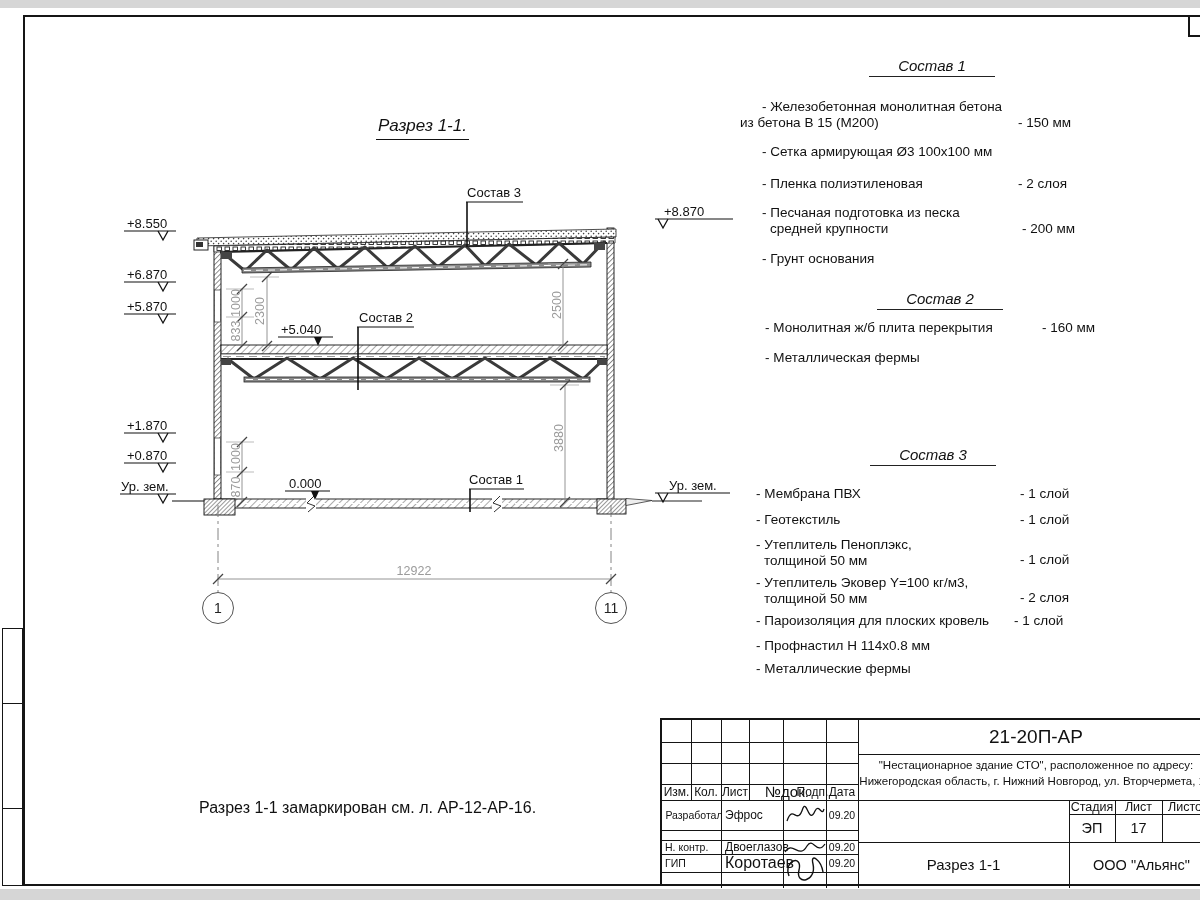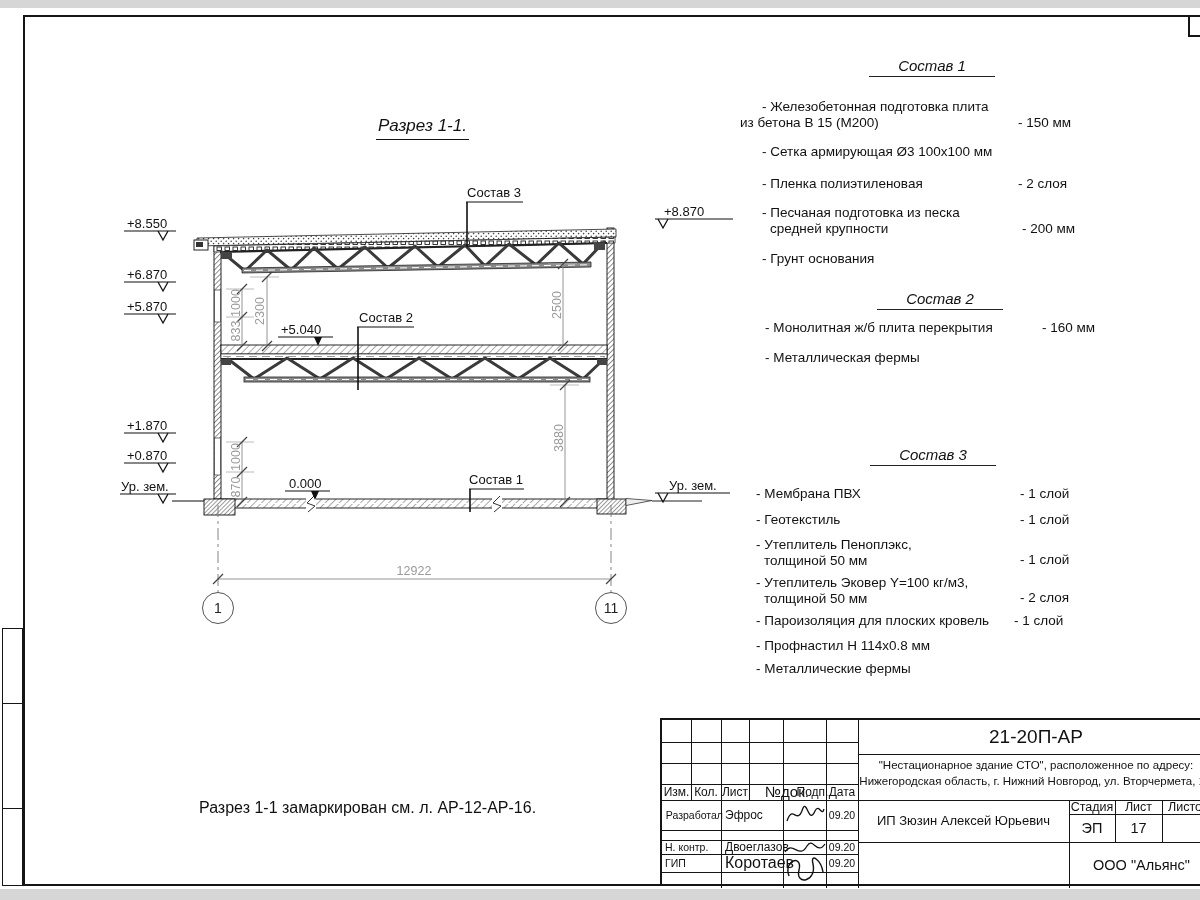--- a/index.html
+++ b/index.html
@@ -218,21 +218,21 @@
     <line x1="357" y1="327" x2="414" y2="327" stroke="#111" stroke-width="1.1"></line>
     <line x1="358" y1="327" x2="358" y2="390" stroke="#111" stroke-width="1.6"></line>
     <text x="496" y="484">Состав 1</text>
     <line x1="469" y1="489" x2="524" y2="489" stroke="#111" stroke-width="1.1"></line>
     <line x1="470" y1="489" x2="470" y2="512" stroke="#111" stroke-width="1.6"></line>
   </g>
 </svg>
 
 <div>
   <div class="comp-h" style="left:869px;top:57px;">Состав 1</div>
-  <div class="ci" style="left:762px;top:99px;">- Железобетонная  подготовка плита</div>
+  <div class="ci" style="left:762px;top:99px;">- Железобетонная  монолитная бетона</div>
   <div class="ci" style="left:740px;top:115px;">из бетона В 15 (М200)</div>
   <div class="ci" style="left:1018px;top:115px;">- 150 мм</div>
   <div class="ci" style="left:762px;top:144px;">- Сетка армирующая Ø3 100х100 мм</div>
   <div class="ci" style="left:762px;top:176px;">- Пленка полиэтиленовая</div>
   <div class="ci" style="left:1018px;top:176px;">- 2 слоя</div>
   <div class="ci" style="left:762px;top:205px;">- Песчаная подготовка из песка</div>
   <div class="ci" style="left:770px;top:221px;">средней крупности</div>
   <div class="ci" style="left:1022px;top:221px;">- 200 мм</div>
   <div class="ci" style="left:762px;top:251px;">- Грунт основания</div>
 </div>
@@ -286,41 +286,41 @@
   <div class="hl" style="left:407px;top:94px;width:145px;"></div>
   <div class="hl" style="left:196px;top:122px;width:356px;"></div>
 
   <div class="tc" style="left:0;top:64px;width:29px;height:16px;line-height:16px;font-size:12px;">Изм.</div>
   <div class="tc" style="left:29px;top:64px;width:30px;height:16px;line-height:16px;font-size:12px;">Кол.</div>
   <div class="tc" style="left:59px;top:64px;width:28px;height:16px;line-height:16px;font-size:12px;">Лист</div>
   <div class="tc" style="left:87px;top:64px;width:34px;height:16px;line-height:16px;font-size:15px;margin-left:16px;">№док.</div>
   <div class="tc" style="left:121px;top:64px;width:43px;height:16px;line-height:16px;font-size:12px;margin-left:8px;">Подп.</div>
   <div class="tc" style="left:164px;top:64px;width:32px;height:16px;line-height:16px;font-size:12px;">Дата</div>
 
-  <div class="tc" style="left:1px;top:80px;width:58px;height:30px;line-height:30px;font-size:10.5px;text-align:right;padding-left:2px;">Разработал</div>
+  <div class="tc" style="left:1px;top:80px;width:58px;height:30px;line-height:30px;font-size:10.5px;text-align:center;padding-left:2px;">Разработал</div>
   <div class="tc" style="left:59px;top:80px;width:62px;height:30px;line-height:30px;font-size:12px;text-align:left;padding-left:4px;">Эфрос</div>
   <div class="tc" style="left:164px;top:80px;width:32px;height:30px;line-height:30px;font-size:10.5px;">09.20</div>
   <div class="tc" style="left:1px;top:120px;width:58px;height:14px;line-height:14px;font-size:10.5px;text-align:left;padding-left:2px;">Н. контр.</div>
   <div class="tc" style="left:59px;top:120px;width:62px;height:14px;line-height:14px;font-size:12px;text-align:center;padding-left:4px;">Двоеглазов</div>
   <div class="tc" style="left:164px;top:120px;width:32px;height:14px;line-height:14px;font-size:10.5px;">09.20</div>
   <div class="tc" style="left:1px;top:134px;width:58px;height:18px;line-height:18px;font-size:10.5px;text-align:left;padding-left:2px;">ГИП</div>
   <div class="tc" style="left:59px;top:134px;width:62px;height:18px;line-height:18px;font-size:16px;text-align:left;padding-left:4px;">Коротаев</div>
   <div class="tc" style="left:164px;top:134px;width:32px;height:18px;line-height:18px;font-size:10.5px;">09.20</div>
 
   <svg class="abs" style="left:122px;top:81px;" width="42" height="28">
     <path d="M3,20 C9,2 13,26 19,7 C23,-1 25,24 31,10 C35,2 38,16 40,8" fill="none" stroke="#111" stroke-width="1.3"></path>
   </svg>
   <svg class="abs" style="left:119px;top:118px;" width="46" height="50">
     <path d="M4,14 C12,2 18,22 26,8 C32,-2 36,18 44,6" fill="none" stroke="#111" stroke-width="1.3"></path>
     <path d="M8,38 C2,22 22,16 18,32 C14,48 36,44 32,26 C29,14 40,22 42,34" fill="none" stroke="#111" stroke-width="1.4"></path>
   </svg>
 
   <div class="tc" style="left:196px;top:0;width:356px;height:34px;line-height:34px;font-size:19px;">21-20П-АР</div>
   <div class="tc" style="left:196px;top:38px;width:356px;height:14px;line-height:14px;font-size:11.5px;">"Нестационарное здание СТО", расположенное по адресу:</div>
   <div class="tc" style="left:196px;top:54px;width:356px;height:14px;line-height:14px;font-size:11.5px;">Нижегородская область, г. Нижний Новгород, ул. Вторчермета, 1А</div>
-  <div class="tc" style="left:196px;top:80px;width:211px;height:42px;line-height:42px;font-size:13px;">ИП Зюзин Алексей Юрьевич</div>
   <div class="tc" style="left:407px;top:80px;width:46px;height:14px;line-height:14px;font-size:12.5px;">Стадия</div>
   <div class="tc" style="left:453px;top:80px;width:47px;height:14px;line-height:14px;font-size:12.5px;">Лист</div>
   <div class="tc" style="left:500px;top:80px;width:52px;height:14px;line-height:14px;font-size:12.5px;text-align:left;padding-left:6px;">Листов</div>
   <div class="tc" style="left:407px;top:94px;width:46px;height:28px;line-height:28px;font-size:14.5px;">ЭП</div>
   <div class="tc" style="left:453px;top:94px;width:47px;height:28px;line-height:28px;font-size:14.5px;">17</div>
+  <div class="tc" style="left:196px;top:122px;width:211px;height:46px;line-height:46px;font-size:15px;">Разрез 1-1</div>
   <div class="tc" style="left:407px;top:122px;width:145px;height:46px;line-height:46px;font-size:14.5px;">ООО "Альянс"</div>
 </div>
 
 </body></html>

